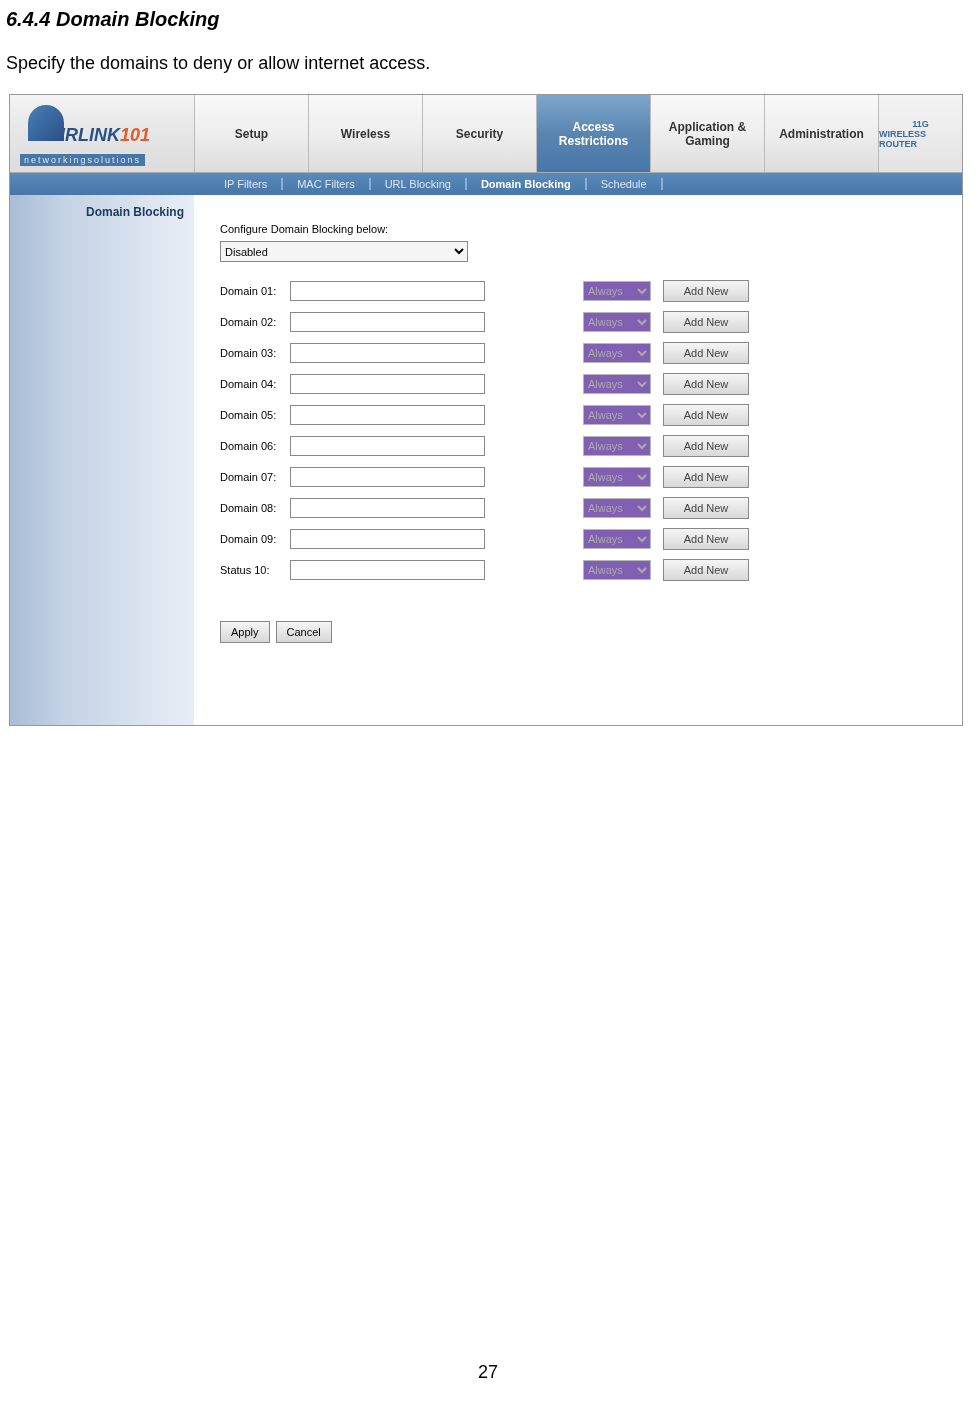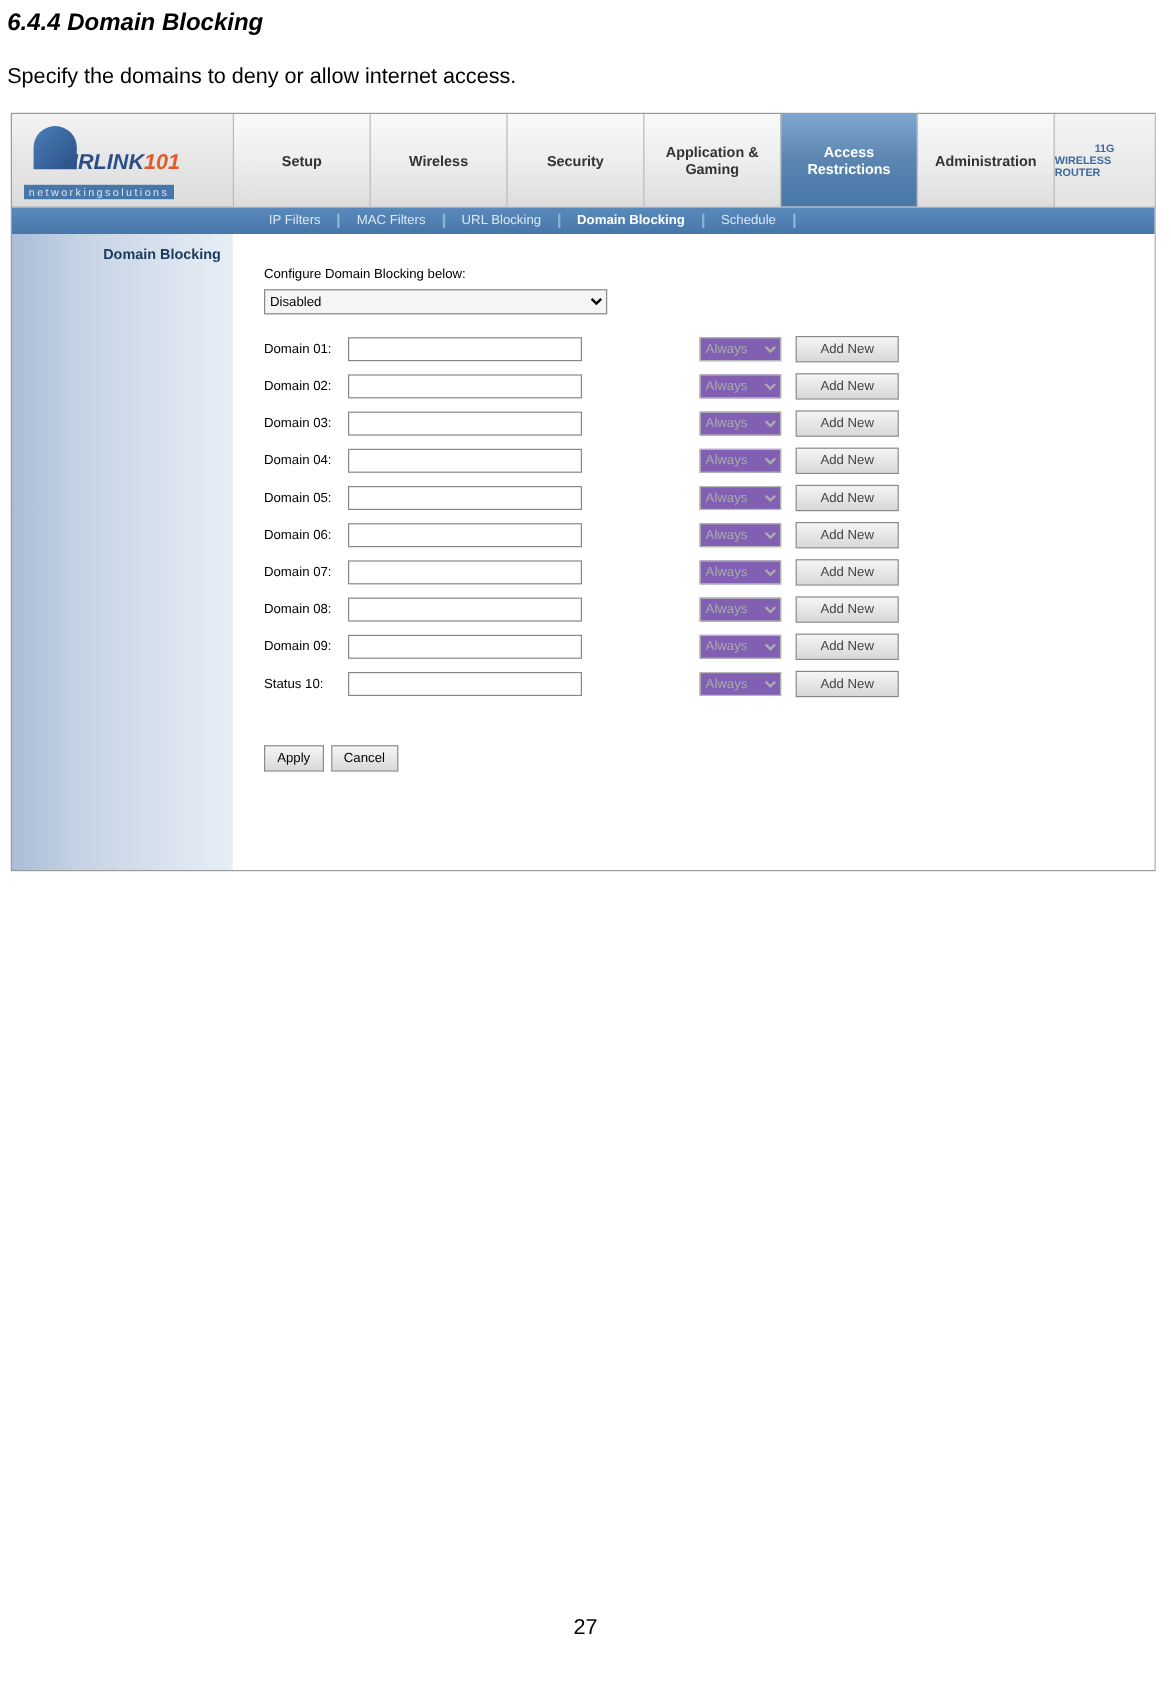--- a/index.html
+++ b/index.html
@@ -141,21 +141,21 @@
       flex: 1;
       background: #fff;
       padding: 28px 0 20px 26px;
     }
     .config-label {
       font-size: 11px;
       color: #000;
       margin-bottom: 6px;
     }
     .mode-select {
-      width: 286px;
+      width: 248px;
       height: 21px;
       font-size: 11px;
       border: 1px solid #888;
       background: #f5f5f5;
       margin-bottom: 18px;
     }
     .domain-row {
       display: flex;
       align-items: center;
       margin-bottom: 9px;
@@ -200,21 +200,21 @@
     .action-btn {
       height: 22px;
       padding: 0 10px;
       font-size: 11px;
       background: linear-gradient(to bottom, #f5f5f5, #d8d8d8);
       border: 1px solid #888;
       cursor: pointer;
     }
     .page-number {
       position: absolute;
-      bottom: 46px;
+      bottom: 30px;
       left: 50%;
       transform: translateX(-50%);
       font-size: 18px;
     }
   </style>
 </head>
 <body>
 
 <div class="doc-heading">6.4.4 Domain Blocking</div>
 <div class="doc-subtext">Specify the domains to deny or allow internet access.</div>
@@ -225,22 +225,22 @@
       <div class="logo-graphic">
         <div class="logo-a"></div>
         <span class="logo-text"><span>IRLINK</span><span style="color:#e05a2a">101</span></span>
       </div>
       <div class="logo-tagline">networkingsolutions</div>
     </div>
     <div class="main-tabs">
       <div class="main-tab">Setup</div>
       <div class="main-tab">Wireless</div>
       <div class="main-tab">Security</div>
+      <div class="main-tab active">Access Restrictions</div>
       <div class="main-tab">Application &amp; Gaming</div>
-      <div class="main-tab active">Access Restrictions</div>
       <div class="main-tab">Administration</div>
     </div>
     <div class="wr-badge">
       <span>11G</span>
       <span>WIRELESS ROUTER</span>
     </div>
   </div>
 
   <div class="sub-nav">
     <div class="sub-nav-item">IP Filters</div>

